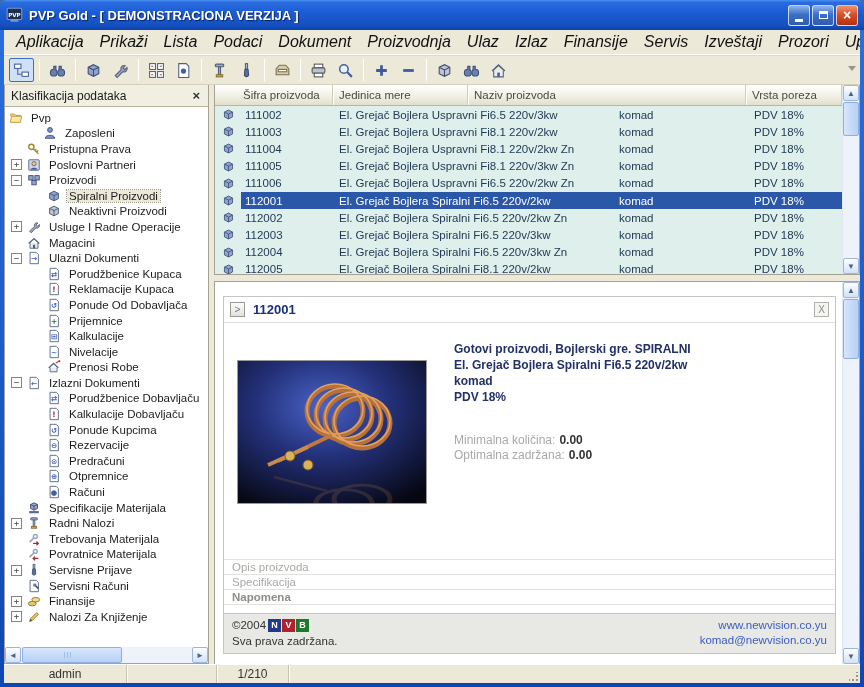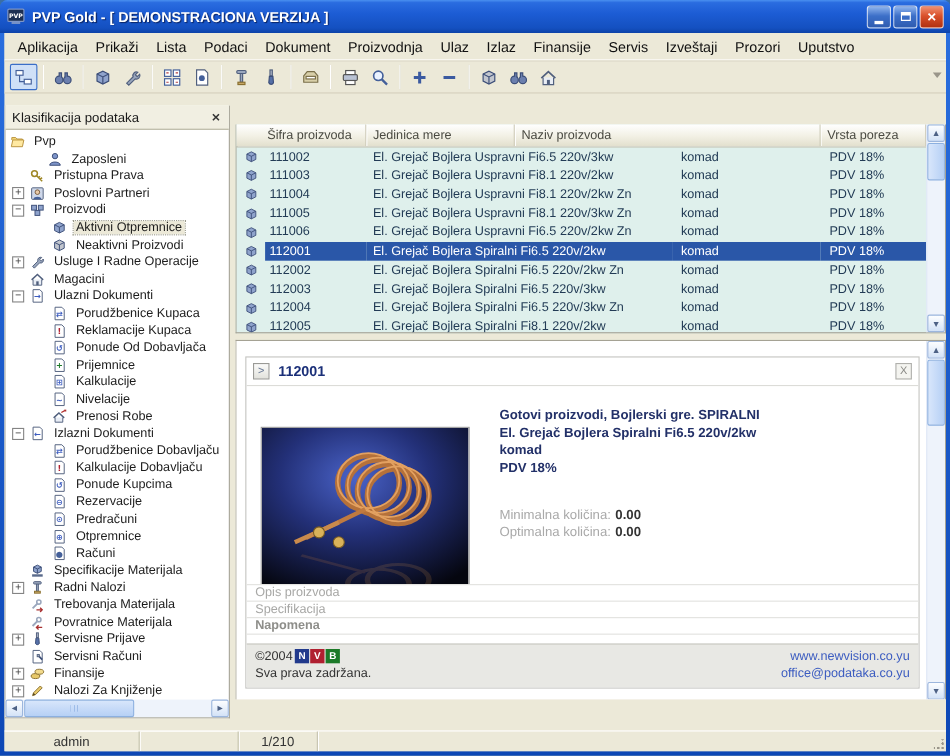--- a/index.html
+++ b/index.html
@@ -18,33 +18,33 @@
     background:linear-gradient(180deg,#8fb4ee,#3c6fc8 45%,#2f5cb0); }
   .wbtn.close { background:linear-gradient(180deg,#f09070,#d9502a 45%,#b03010); }
   .glyph-min { width:8px; height:3px; background:#fff; margin-top:10px; }
   .glyph-max { width:9px; height:8px; border:1px solid #fff; border-top:3px solid #fff; }
   .glyph-close { color:#fff; font-weight:bold; font-size:14px; line-height:1; }
   
   .app-body { flex:1; margin:0 4px 4px; background:#ece9d8; display:flex; flex-direction:column; overflow:hidden; }
   
   .menubar { height:25px; display:flex; align-items:center; padding:0 4px; background:#ece9d8;
     border-bottom:1px solid #fff; }
-  .menu-item { font-size:13px; color:#111; padding:3px 8px; cursor:default; }
+  .menu-item { font-size:16px; color:#111; padding:3px 8px; cursor:default;font-style:italic; }
   
   .toolbar { height:30px; display:flex; align-items:center; padding:0 4px; background:#ece9d8;
     border-top:1px solid #ddd9c8; border-bottom:1px solid #d4d0bc; position:relative; }
   .tbtn { width:25px; height:24px; display:flex; align-items:center; justify-content:center;
     border:1px solid transparent; border-radius:2px; margin:0 1px; }
   .tbtn svg { width:17px; height:17px; }
   .tbtn.pressed { background:#cfe0f7; border:1px solid #3a6ec8; }
   .tsep { width:1px; height:22px; background:#c9c5b2; border-right:1px solid #fff; margin:0 4px; }
   .toolbar-overflow { position:absolute; right:4px; top:10px; width:0; height:0;
     border-left:4px solid transparent; border-right:4px solid transparent; border-top:5px solid #9a968a; }
   
-  .main { flex:1; display:flex; overflow:hidden;align-items:center; }
+  .main { flex:1; display:flex; overflow:hidden; }
   .leftpanel { width:205px; flex:none; display:flex; flex-direction:column; background:#fff;
     border:1px solid #a5a294; border-top:none; }
   .panel-header { height:22px; flex:none; background:#f1efe2; border-bottom:1px solid #b5b29e;
     display:flex; align-items:center; padding:0 6px; font-size:12px; color:#1a1a1a; }
   .panel-header .ph-title { flex:1; }
   .ph-close { font-size:13px; font-weight:bold; color:#333; padding:0 2px; cursor:default; }
   .tree { flex:1; overflow:hidden; padding-top:3px; }
   .tree-row { height:15.6px; display:flex; align-items:center; font-size:11.5px; color:#1c1c1c; white-space:nowrap; }
   .expander { width:11px; height:11px; flex:none; border:1px solid #848484; background:#fff; color:#444;
     font-size:9px; line-height:9px; text-align:center; margin-right:5px; font-family:"DejaVu Sans Mono",monospace; }
@@ -352,21 +352,21 @@
               <span class="tlabel">Proizvodi</span>
             </div>
             <div class="tree-row" style="padding-left: 26px;">
               <span class="expander blank"></span>
               <span class="ticon">
                 <svg viewBox="0 0 16 16">
                   <path d="M3 5l5-2.5L13 5v6l-5 2.5L3 11z" fill="#8fa3cc" stroke="#3c4e78"></path>
                   <path d="M3 5l5 2.5L13 5M8 7.5V13.5" fill="none" stroke="#3c4e78"></path>
                 </svg>
               </span>
-              <span class="tlabel sel">Aktivni Otpremnice</span>
+              <span class="tlabel sel">Spiralni Proizvodi</span>
             </div>
             <div class="tree-row" style="padding-left: 26px;">
               <span class="expander blank"></span>
               <span class="ticon">
                 <svg viewBox="0 0 16 16">
                   <path d="M3 5l5-2.5L13 5v6l-5 2.5L3 11z" fill="#c2c6ce" stroke="#3c4e78"></path>
                   <path d="M3 5l5 2.5L13 5M8 7.5V13.5" fill="none" stroke="#3c4e78"></path>
                 </svg>
               </span>
               <span class="tlabel">Neaktivni Proizvodi</span>
@@ -830,40 +830,40 @@
                     </g>
                   </svg>
                 </div>
                 <div class="info-col">
                   <div class="info-line">Gotovi proizvodi,  Bojlerski gre. SPIRALNI</div>
                   <div class="info-line">El. Grejač Bojlera Spiralni Fi6.5 220v/2kw</div>
                   <div class="info-line">komad</div>
                   <div class="info-line">PDV 18%</div>
                   <div class="qty-block">
                     <div class="qty-line"><span>Minimalna količina:</span><b>0.00</b></div>
-                    <div class="qty-line"><span>Optimalna količina:</span><b>0.00</b></div>
+                    <div class="qty-line"><span>Optimalna zadržana:</span><b>0.00</b></div>
                   </div>
                 </div>
               </div>
               <div class="sections">
                 <div class="section-row">Opis proizvoda</div>
                 <div class="section-row">Specifikacija</div>
                 <div class="section-row bold">Napomena</div>
               </div>
               <div class="card-footer">
                 <div class="foot-left">
                   <div class="copy-line">
                     <span>©2004</span>
                     <span id="nvb"><span class="logo-letter" style="background: rgb(34, 58, 140);">N</span><span class="logo-letter" style="background: rgb(176, 32, 48);">V</span><span class="logo-letter" style="background: rgb(28, 122, 40);">B</span></span>
                   </div>
                   <div class="rights">Sva prava zadržana.</div>
                 </div>
                 <div class="foot-right">
                   <div>www.newvision.co.yu</div>
-                  <div>office@podataka.co.yu</div>
+                  <div>komad@newvision.co.yu</div>
                 </div>
               </div>
             </div>
           </div>
           <div class="vscroll" style="position:static; flex:none;">
             <span class="sb-btn">▲</span>
             <span class="v-thumb" style="height:60px;"></span>
             <span class="v-track"></span>
             <span class="sb-btn">▼</span>
           </div>

